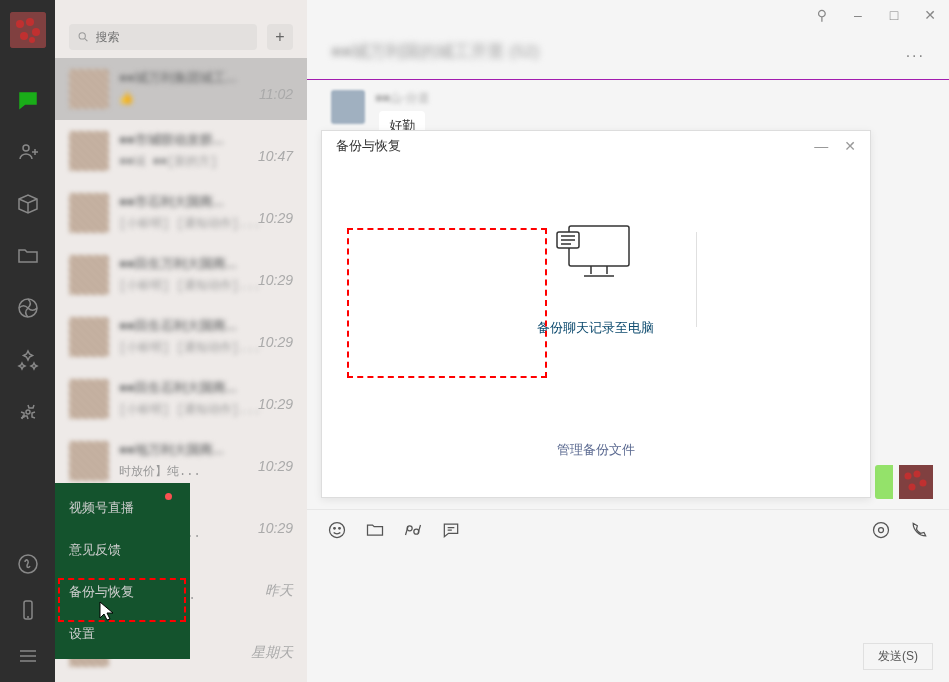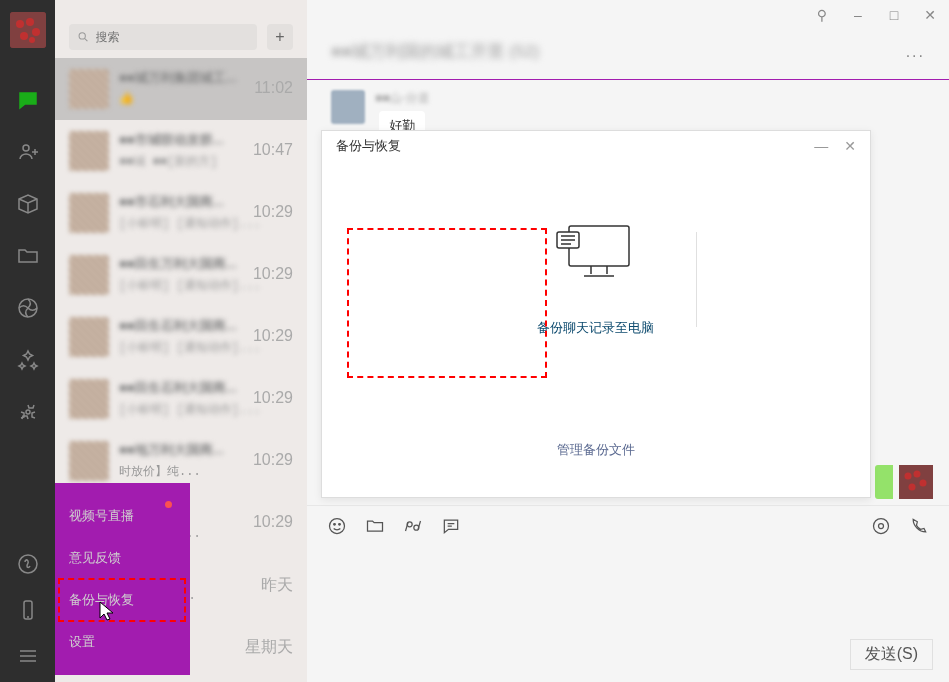--- a/index.html
+++ b/index.html
@@ -24,21 +24,21 @@
 .add-btn { width: 26px; height: 26px; background: #e3e0de; border-radius: 4px; display: flex; align-items: center; justify-content: center; font-size: 16px; color: #666; cursor: pointer; }
 .chats { flex: 1; overflow: hidden; }
 .chat-item { display: flex; padding: 11px 14px; gap: 10px; position: relative; cursor: pointer; }
 .chat-item.selected { background: #c7c5c4; }
 .chat-thumb { width: 40px; height: 40px; border-radius: 3px; background: #ccc; flex-shrink: 0; filter: blur(2px); background: linear-gradient(45deg, #b8a090 25%, #d0c0b0 25%, #d0c0b0 50%, #b8a090 50%, #b8a090 75%, #d0c0b0 75%); background-size: 8px 8px; }
 .chat-body { flex: 1; min-width: 0; }
 .chat-title { font-size: 13px; color: #888; filter: blur(2.5px); white-space: nowrap; overflow: hidden; text-overflow: ellipsis; font-weight: bold; }
 .chat-title.clear { filter: none; color: #333; font-weight: normal; }
 .chat-sub { font-size: 12px; color: #999; filter: blur(2.5px); white-space: nowrap; overflow: hidden; margin-top: 4px; font-family: Liberation Mono, monospace; }
 .chat-sub.clear { filter: none; color: #999; }
-.chat-time { font-size: 16px; color: #aaa; position: absolute; top: 21px; right: 14px; }
+.chat-time { font-size: 14px; color: #aaa; position: absolute; top: 28px; right: 14px; font-style: italic; }
 
 
 .main { flex: 1; display: flex; flex-direction: column; background: #f5f5f5; position: relative; }
 .titlebar { display: flex; justify-content: flex-end; padding: 4px 6px; gap: 10px; }
 .titlebar .win-btn { width: 26px; height: 22px; display: flex; align-items: center; justify-content: center; cursor: pointer; color: #888; font-size: 14px; }
 .chat-header { padding: 10px 24px 16px 24px; display: flex; align-items: center; justify-content: space-between; }
 .chat-header-title { font-size: 17px; color: #bbb; filter: blur(3px); font-weight: bold; }
 .dotdotdot { color: #888; letter-spacing: 2px; font-size: 16px; cursor: pointer; }
 .messages { border-top: 1px solid #a21caf; padding: 10px 24px; position: relative; text-align: center; }
 .msg-row { display: flex; gap: 10px; align-items: flex-start; }
@@ -65,24 +65,24 @@
 
 .peek-avatar { position: absolute; right: 16px; top: 465px; width: 34px; height: 34px; border-radius: 3px; background: #7a3333; z-index: 5; }
 .peek-green { position: absolute; right: 56px; top: 465px; width: 18px; height: 34px; background: #94e26a; border-radius: 3px 0 0 3px; z-index: 5; }
 
 
 .input-area { margin-top: auto; border-top: 1px solid #e7e7e7; padding: 10px 0 12px 0; }
 .input-tools { display: flex; align-items: center; padding: 0 20px; gap: 18px; }
 .input-tools .tool { color: #555; cursor: pointer; }
 .input-tools .spacer { flex: 1; }
 .send-row { display: flex; justify-content: flex-end; padding: 0 16px; margin-top: 100px; }
-.send-btn { border: 1px solid #e0e0e0; background: #f5f5f5; padding: 4px 14px; font-size: 16px; cursor: pointer; color: #555; margin-left: 35px; }
-
-
-.ctx-menu { position: absolute; left: 55px; top: 483px; width: 135px; background: #a21caf; z-index: 80; padding: 12px 0; }
+.send-btn { border: 1px solid #e0e0e0; background: #f5f5f5; padding: 4px 14px; font-size: 12px; cursor: pointer; color: #555; margin-left: 35px; }
+
+
+.ctx-menu { position: absolute; left: 55px; top: 483px; width: 135px; background: #14532d; z-index: 80; padding: 4px 0; }
 .ctx-item { padding: 12px 14px; color: #cfcfcf; font-size: 13px; cursor: pointer; position: relative; }
 .ctx-dot { position: absolute; top: 6px; right: 18px; width: 7px; height: 7px; background: #fa5151; border-radius: 50%; }
 .hb2 { left: 58px; top: 578px; width: 128px; height: 44px; z-index: 90; }
 .cursor-img { position: absolute; left: 98px; top: 600px; z-index: 95; font-size: 18px; color: #fff; }
 
 </style>
 </head>
 <body>
 
 <div class="app">

